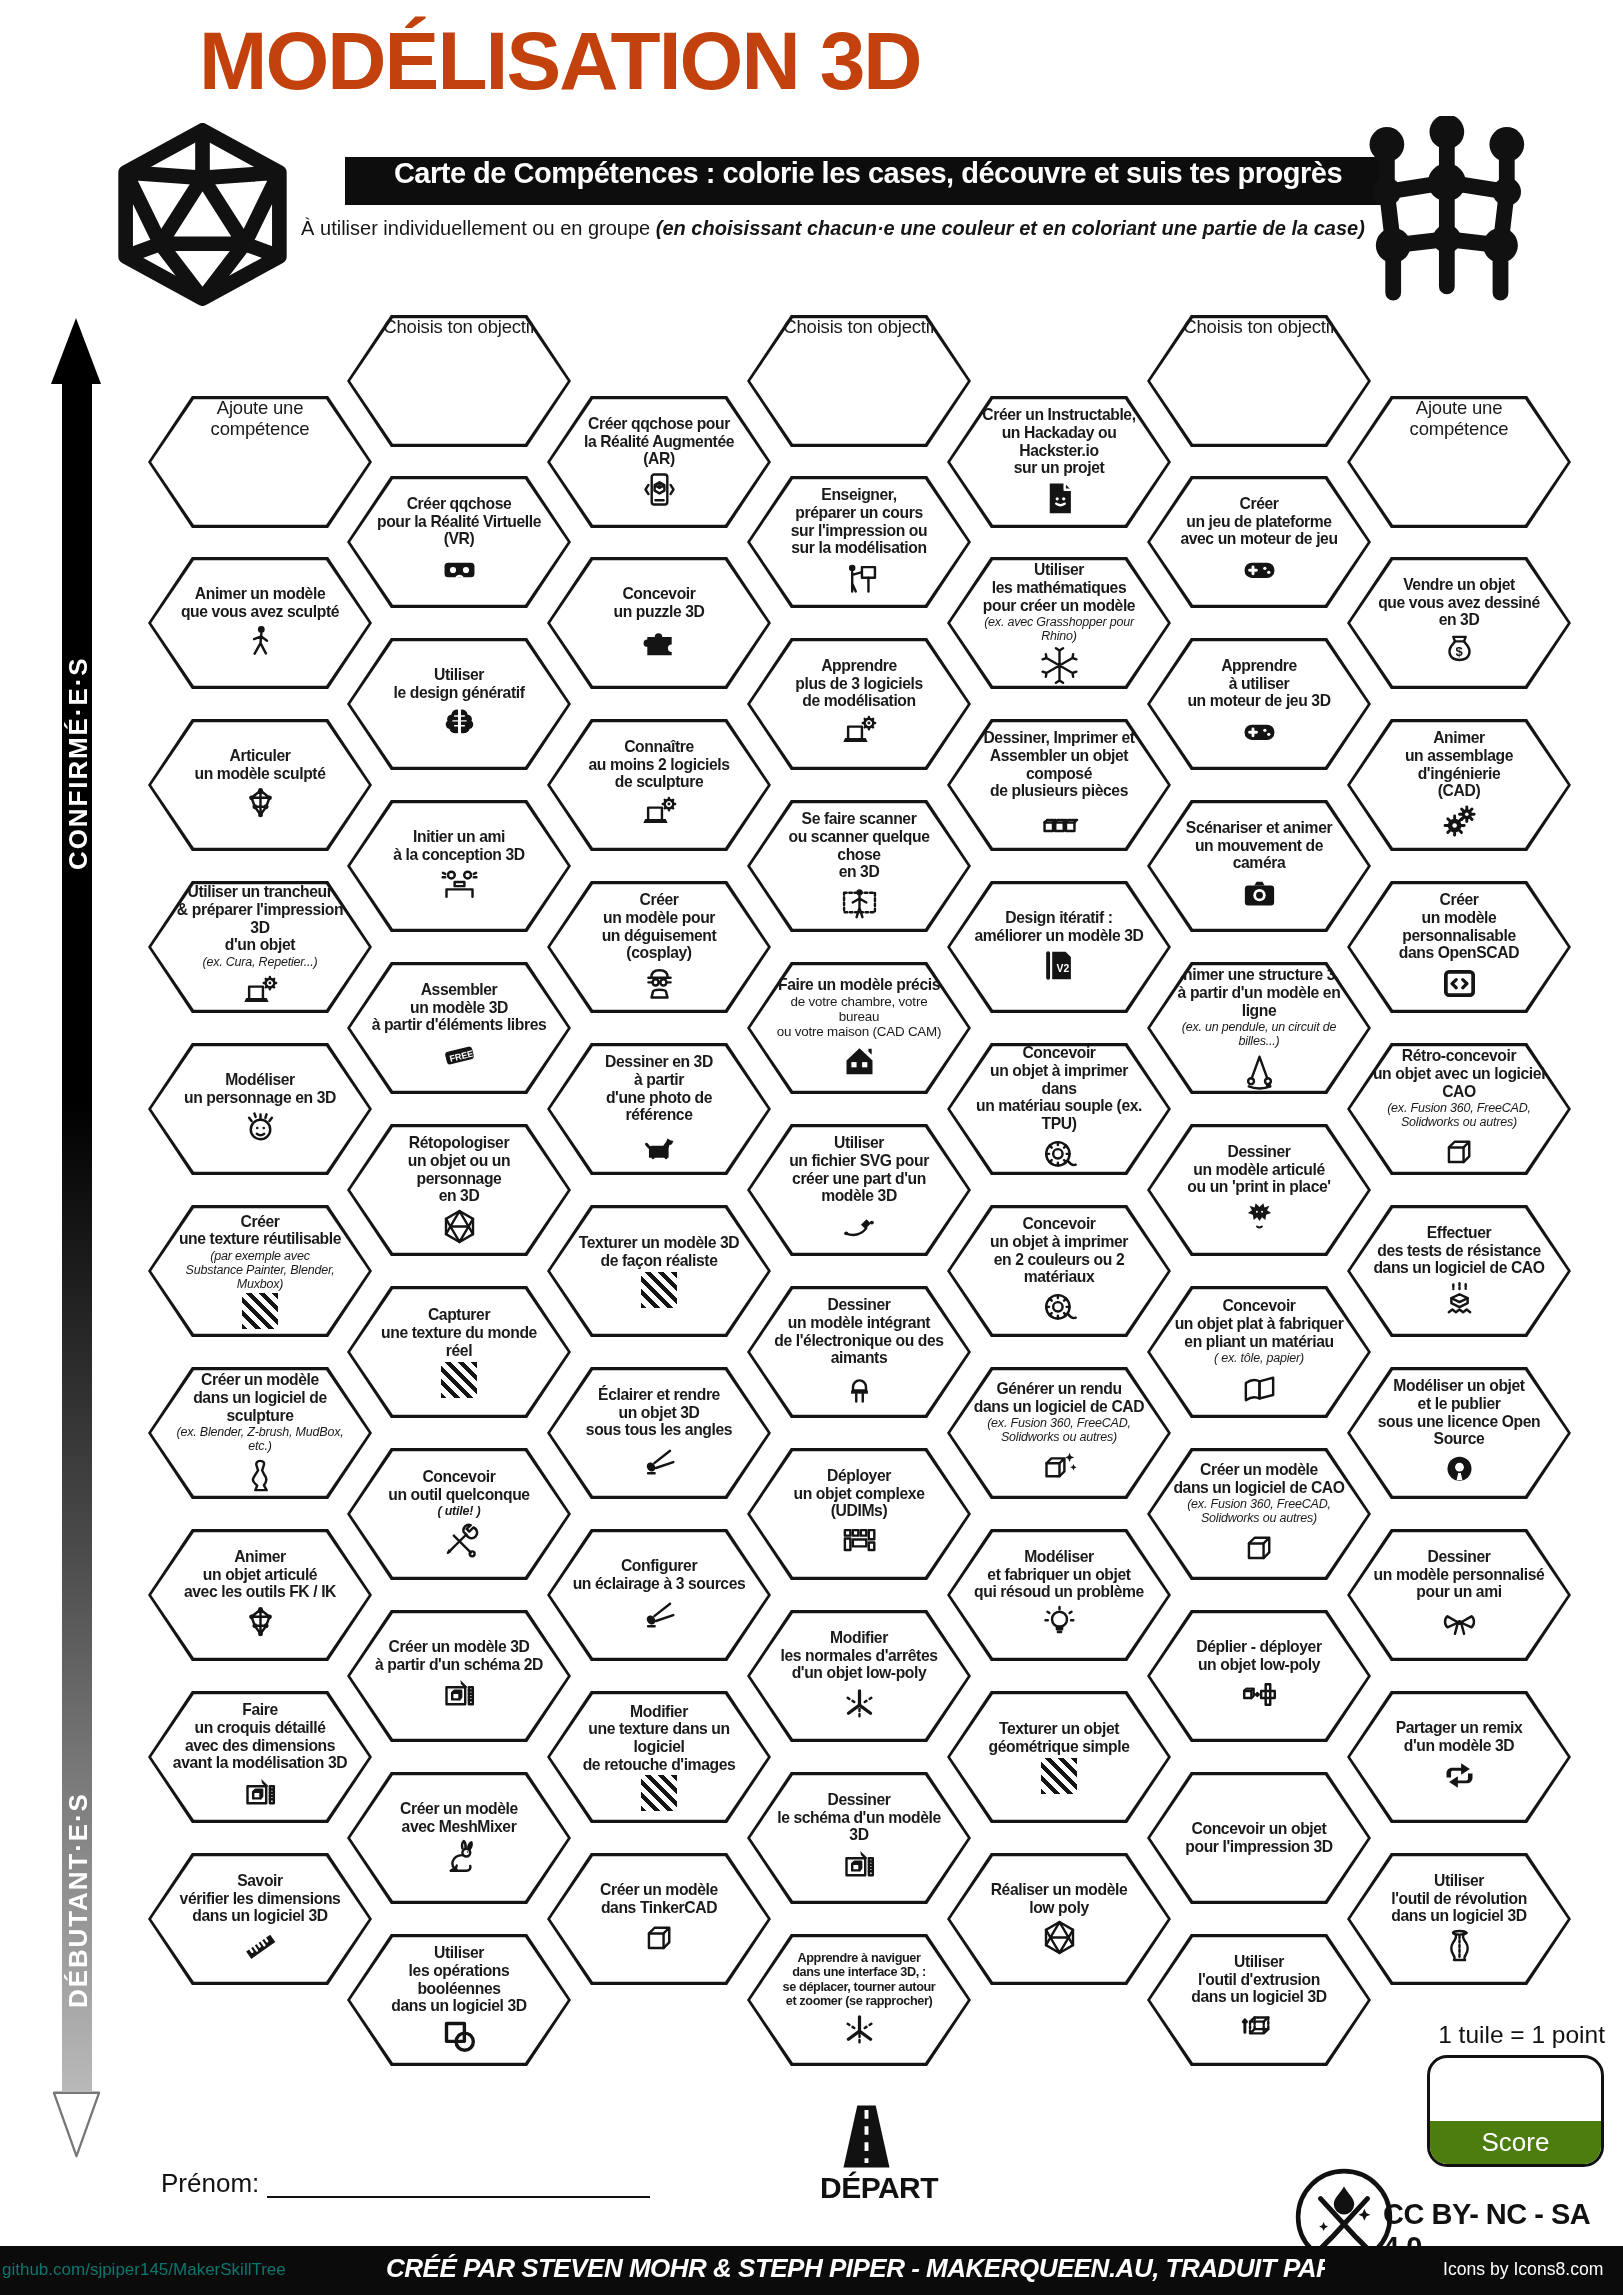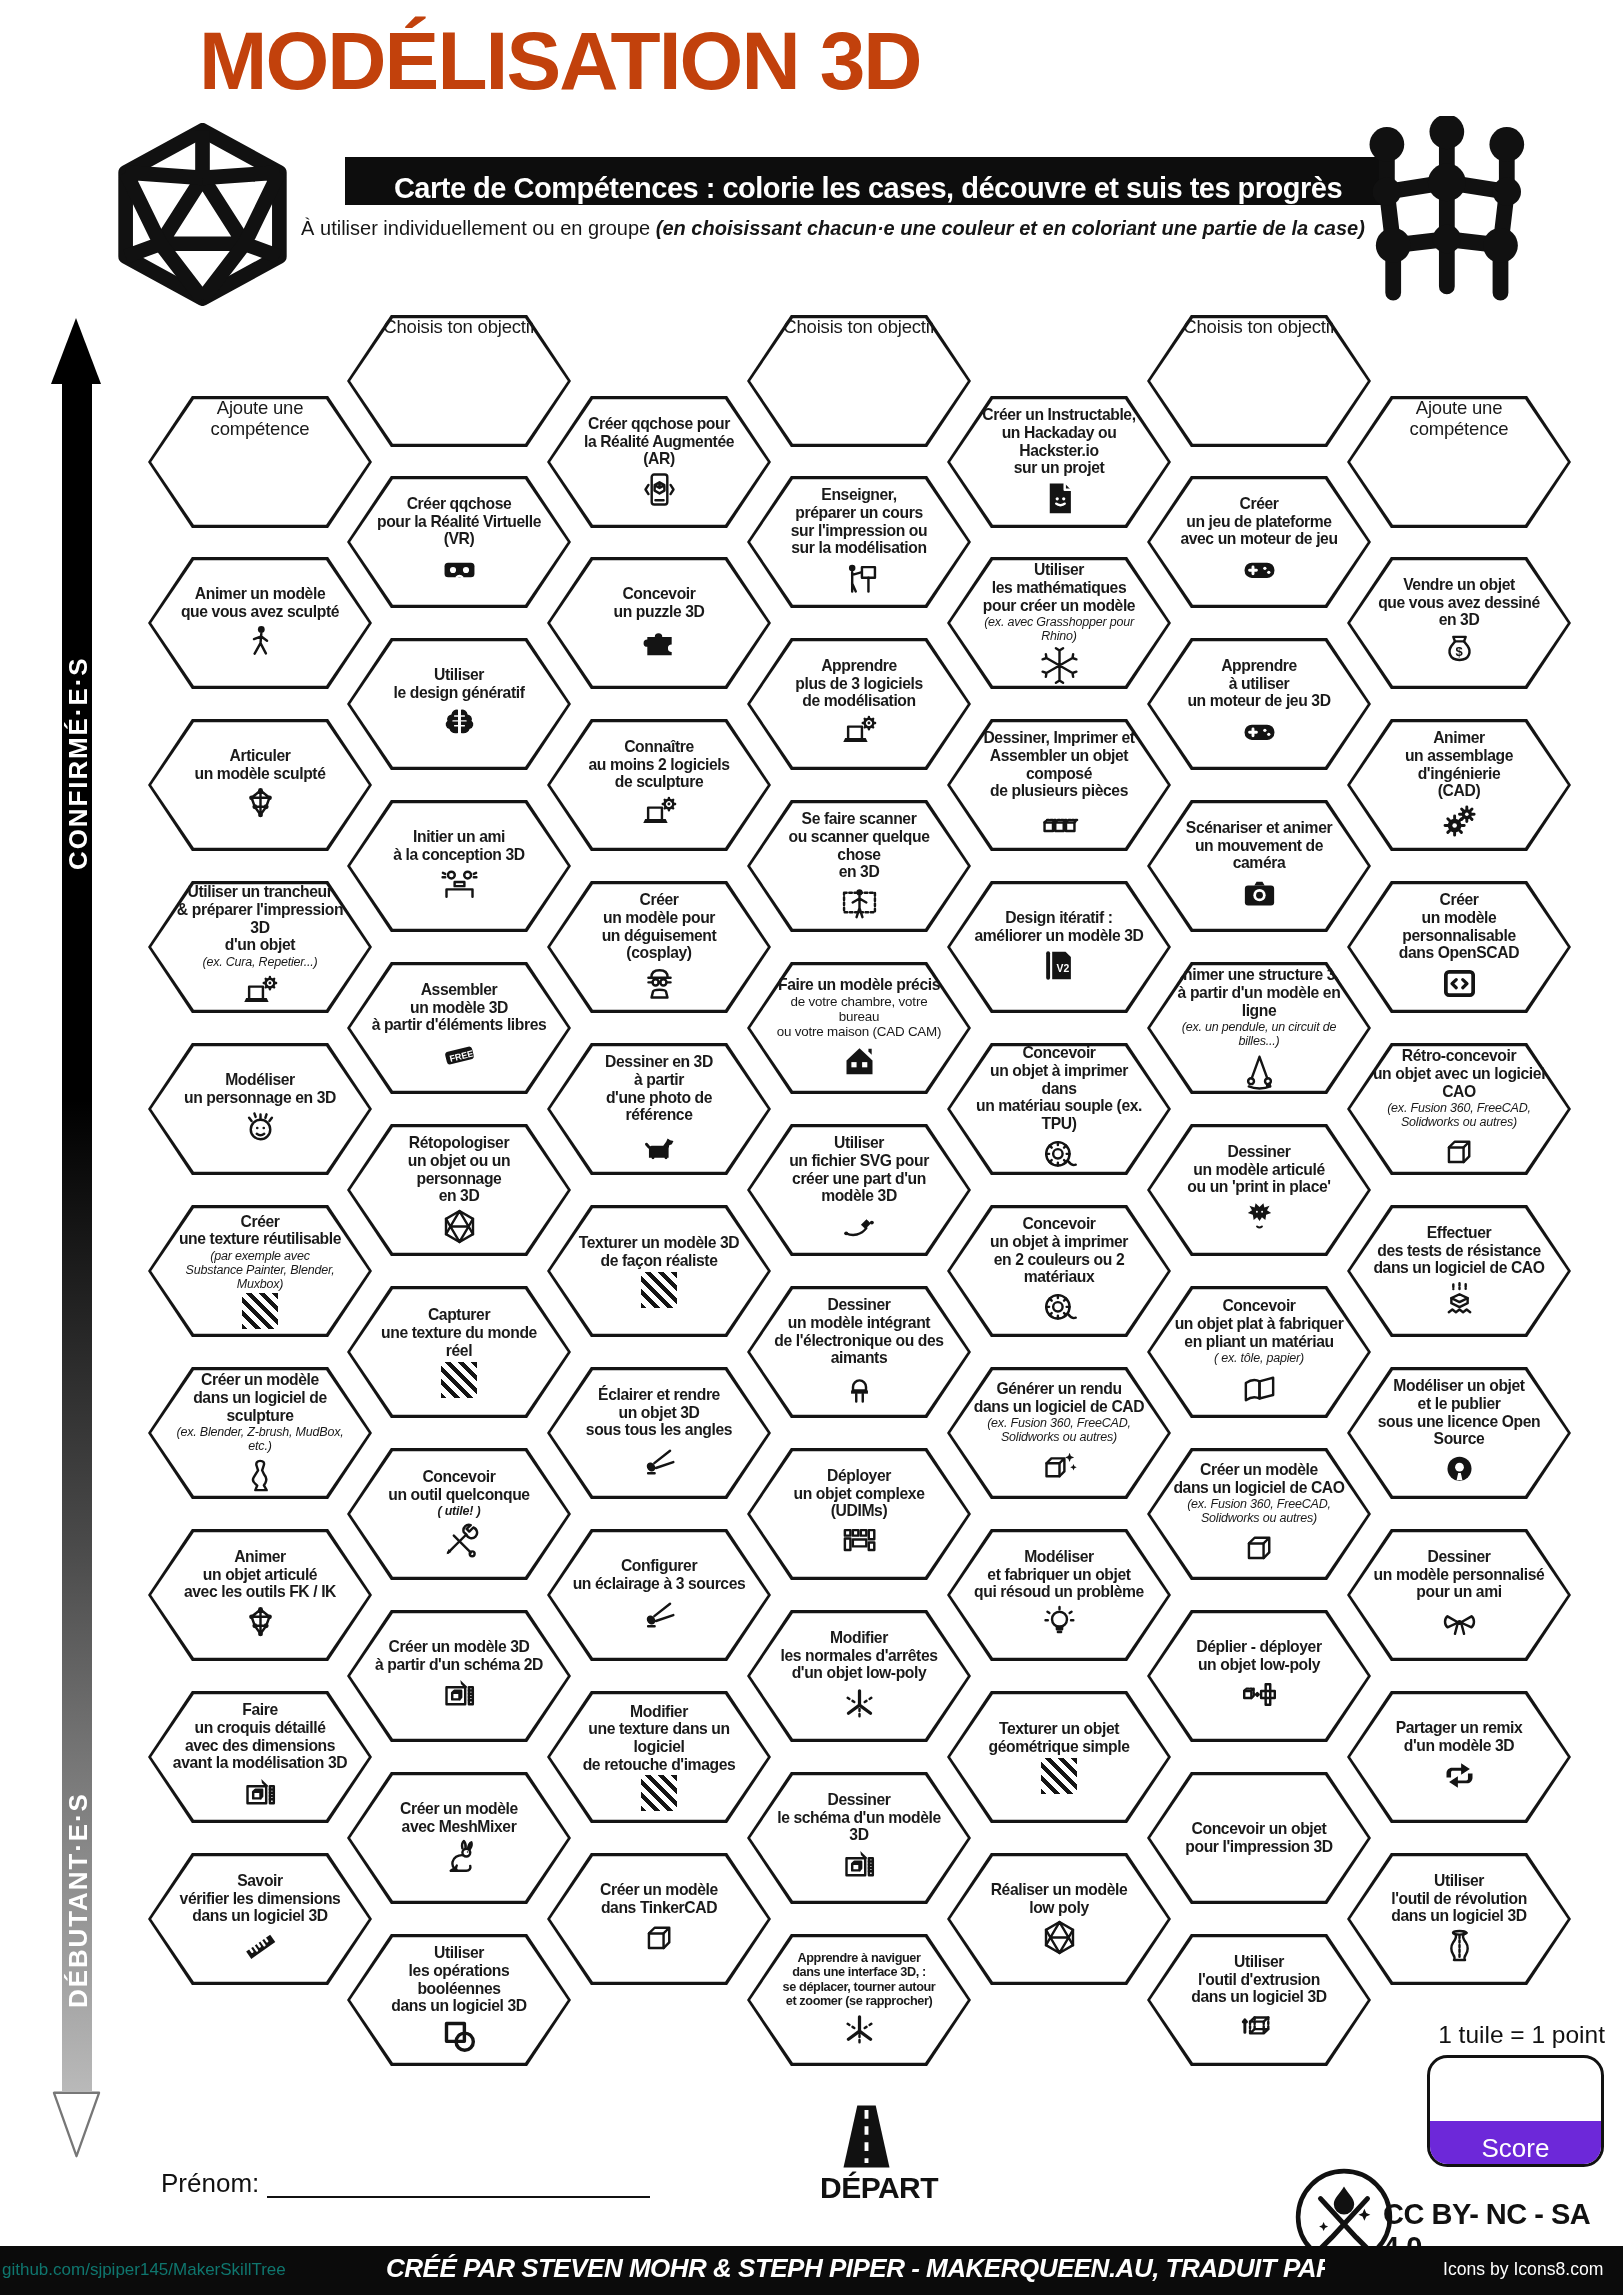--- a/index.html
+++ b/index.html
@@ -3,21 +3,21 @@
 <meta charset="utf-8">
 <style>
   html,body{margin:0;padding:0;}
   body{width:1623px;height:2295px;position:relative;background:#fff;color:#111;
        font-family:"Liberation Sans","DejaVu Sans",sans-serif;overflow:hidden;}
   .abs{position:absolute;}
   
   #page-title{left:199px;top:14px;width:1231px;text-align:left;font-size:82px;font-weight:800;
               letter-spacing:-1.9px;color:#c2410c;}
   #subtitle-bar{left:345px;top:157px;width:1046px;height:48px;background:#0d0d0d;color:#fff;
-                display:flex;align-items:flex-end;justify-content:center;font-size:29px;font-weight:700;letter-spacing:-0.5px;}
+                display:flex;align-items:flex-start;justify-content:center;font-size:29px;font-weight:700;letter-spacing:-0.5px;}
   #intro{left:241px;top:214px;width:1184px;text-align:center;font-size:20px;line-height:1.42;color:#161616;}
   #intro .it{font-style:italic;font-weight:600;}
   
   #icosa-logo{left:111px;top:123px;}
   #molecule{left:1355px;top:116px;}
   
   #legend-arrow-shaft{left:62px;top:383px;width:30px;height:1708px;
      background:linear-gradient(180deg,#000 0%,#000 42%,#4a4a4a 68%,#b9b9b9 100%);}
   #legend-arrow-top{left:51px;top:318px;width:0;height:0;
      border-left:25.4px solid transparent;border-right:25.4px solid transparent;border-bottom:66px solid #000;}
@@ -47,21 +47,21 @@
   
   #prenom-label{left:161px;top:2168px;font-size:26px;font-weight:400;color:#111;}
   #prenom-line{left:267px;top:2196px;width:383px;height:1.9px;background:#111;}
   #depart{left:820px;top:2103px;width:93px;text-align:center;}
   #depart svg{width:69px;height:67px;display:block;margin:0 auto;}
   #depart-label{font-size:30px;font-weight:800;letter-spacing:-0.5px;margin-top:0.9px;}
   #tile-rule{left:1388px;top:2021px;width:217px;text-align:right;font-size:24.5px;}
   #score-box{left:1427px;top:2055px;width:177px;height:112px;border:3.2px solid #111;border-radius:20.4px;
              background:#fff;overflow:hidden;box-sizing:border-box;display:flex;flex-direction:column;}
   #score-input{flex:1;}
-  #score-bar{height:43px;background:#6d28d9;color:#fff;display:flex;align-items:flex-end;justify-content:center;
+  #score-bar{height:43px;background:#4d7c0f;color:#fff;display:flex;align-items:center;justify-content:center;
              font-size:26px;}
   #license-badge{left:1293px;top:2166px;}
   #license-text{left:1383px;top:2198px;width:231px;font-size:29px;font-weight:800;letter-spacing:-0.5px;}
   
   #footer-bar{left:0;top:2246px;width:1623px;height:49px;background:#0b0b0b;color:#fff;}
   #footer-left{left:2px;top:2260px;font-size:17px;color:#0f766e;}
   #footer-center{left:386px;top:2253px;width:939px;text-align:center;font-size:26px;font-weight:700;
                  font-style:italic;letter-spacing:-0.5px;color:#fff;white-space:nowrap;overflow:hidden;}
   #footer-right{left:1443px;top:2259px;font-size:17.6px;color:#fff;}
 </style>

